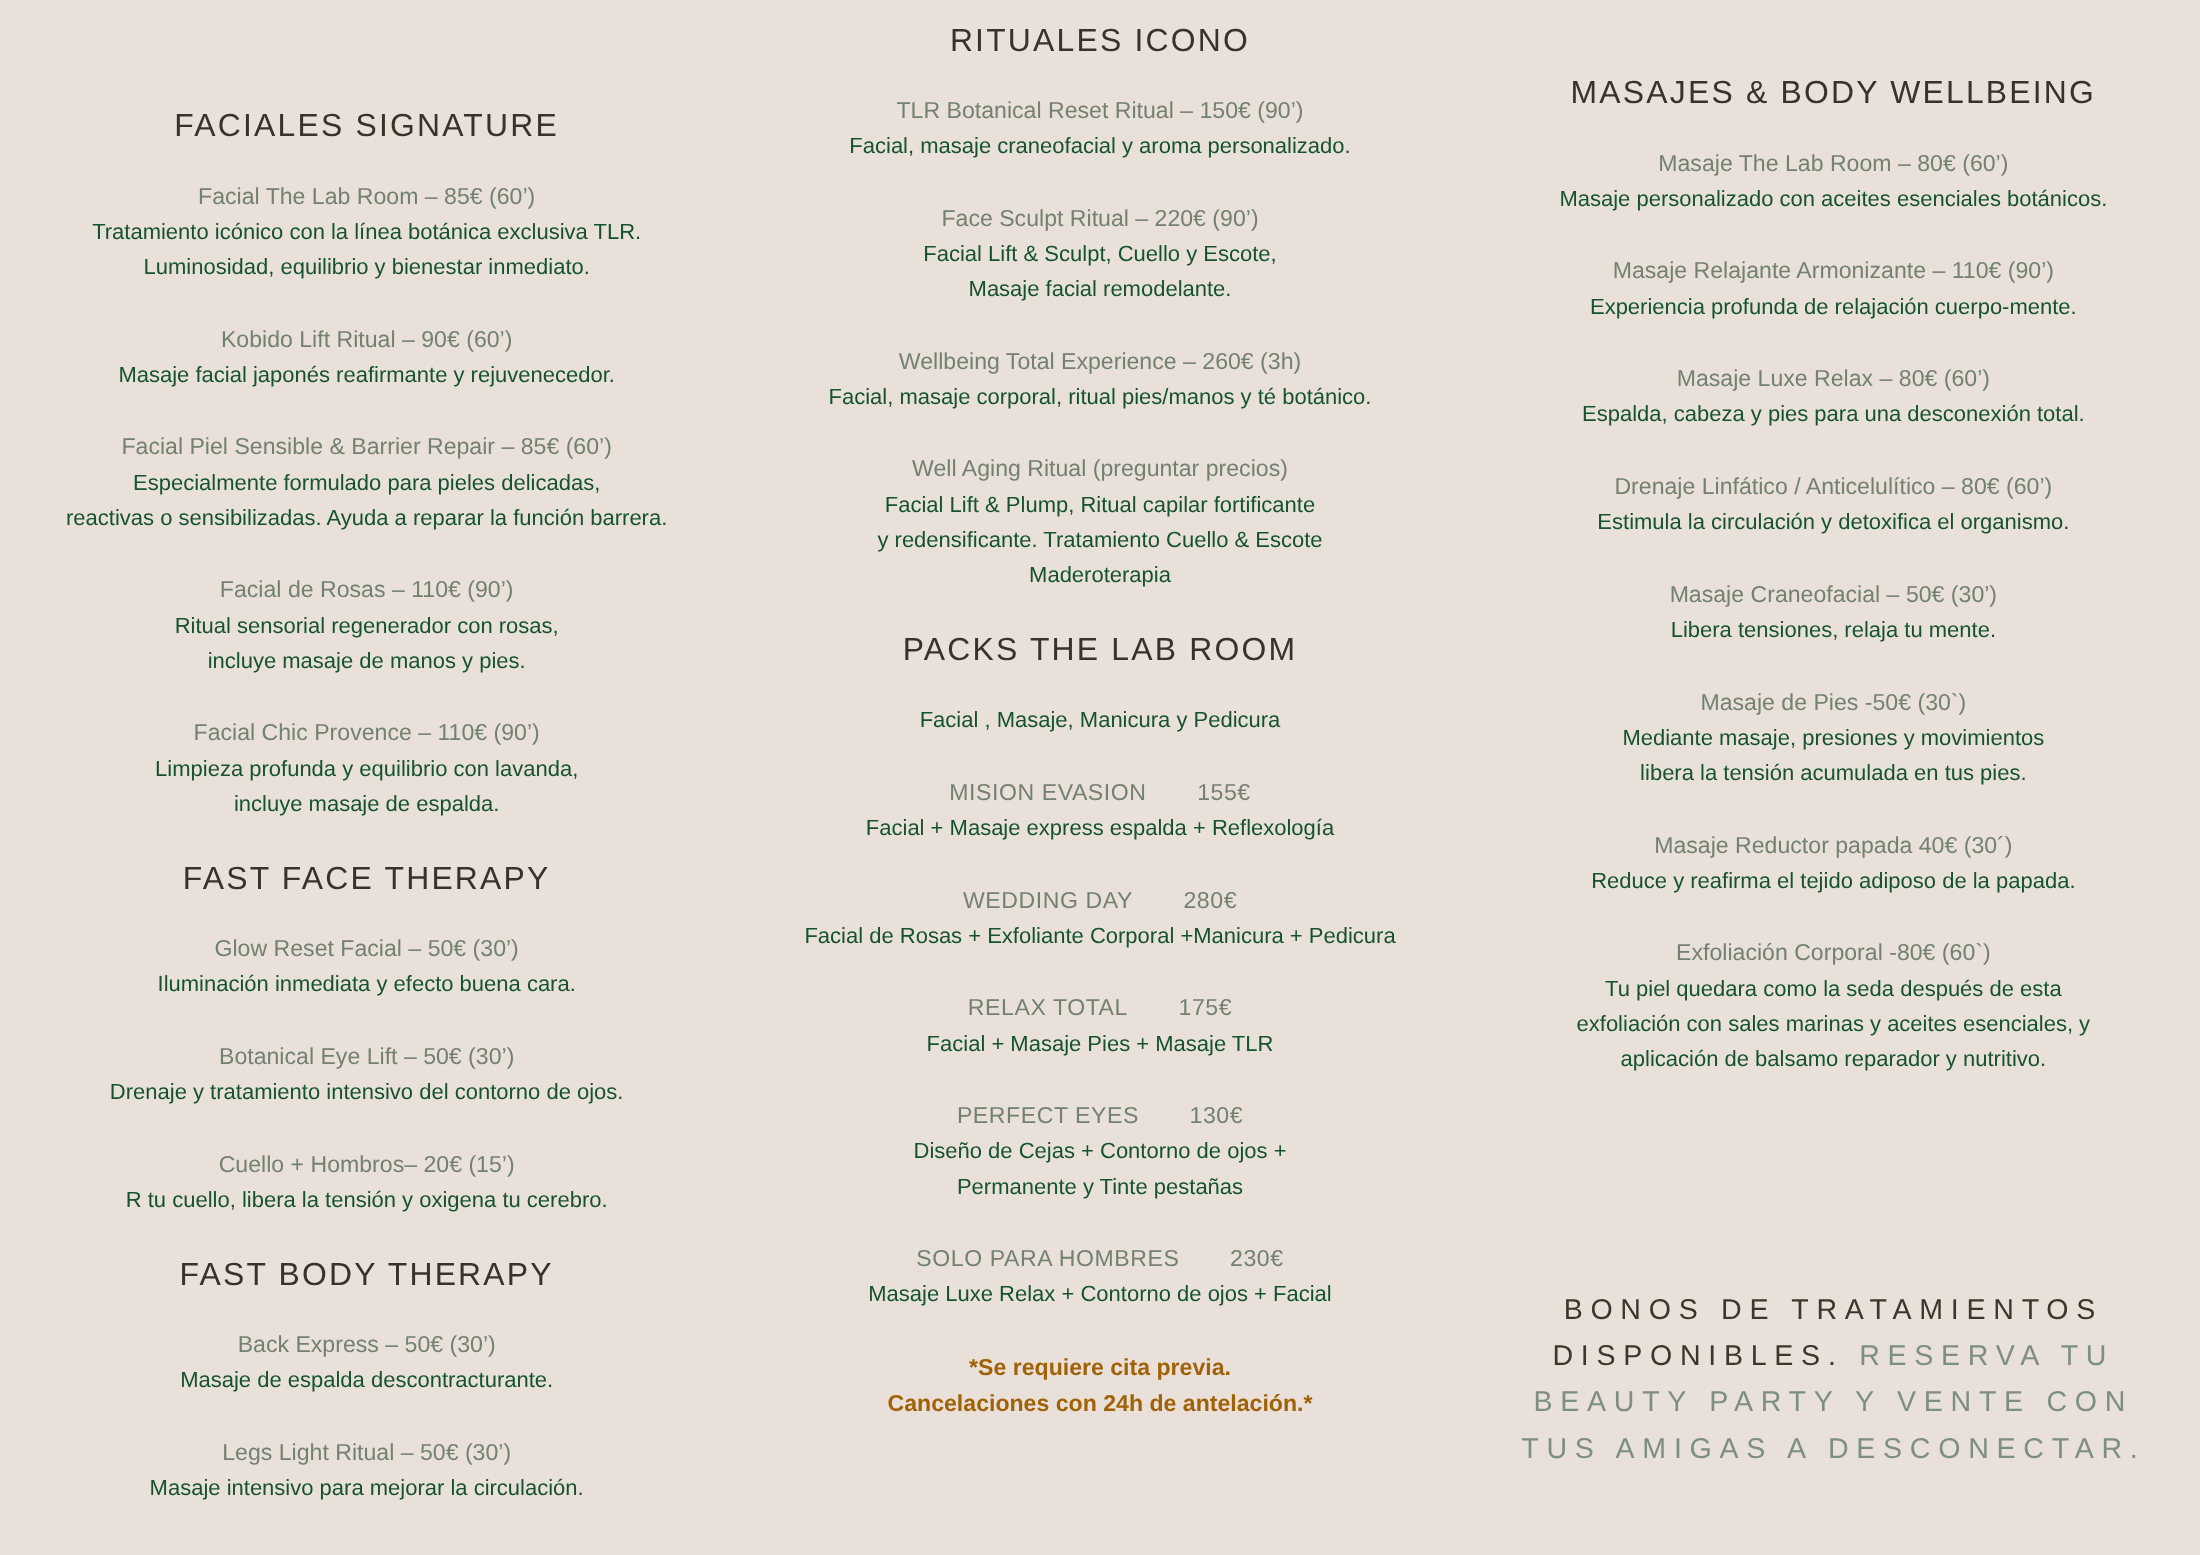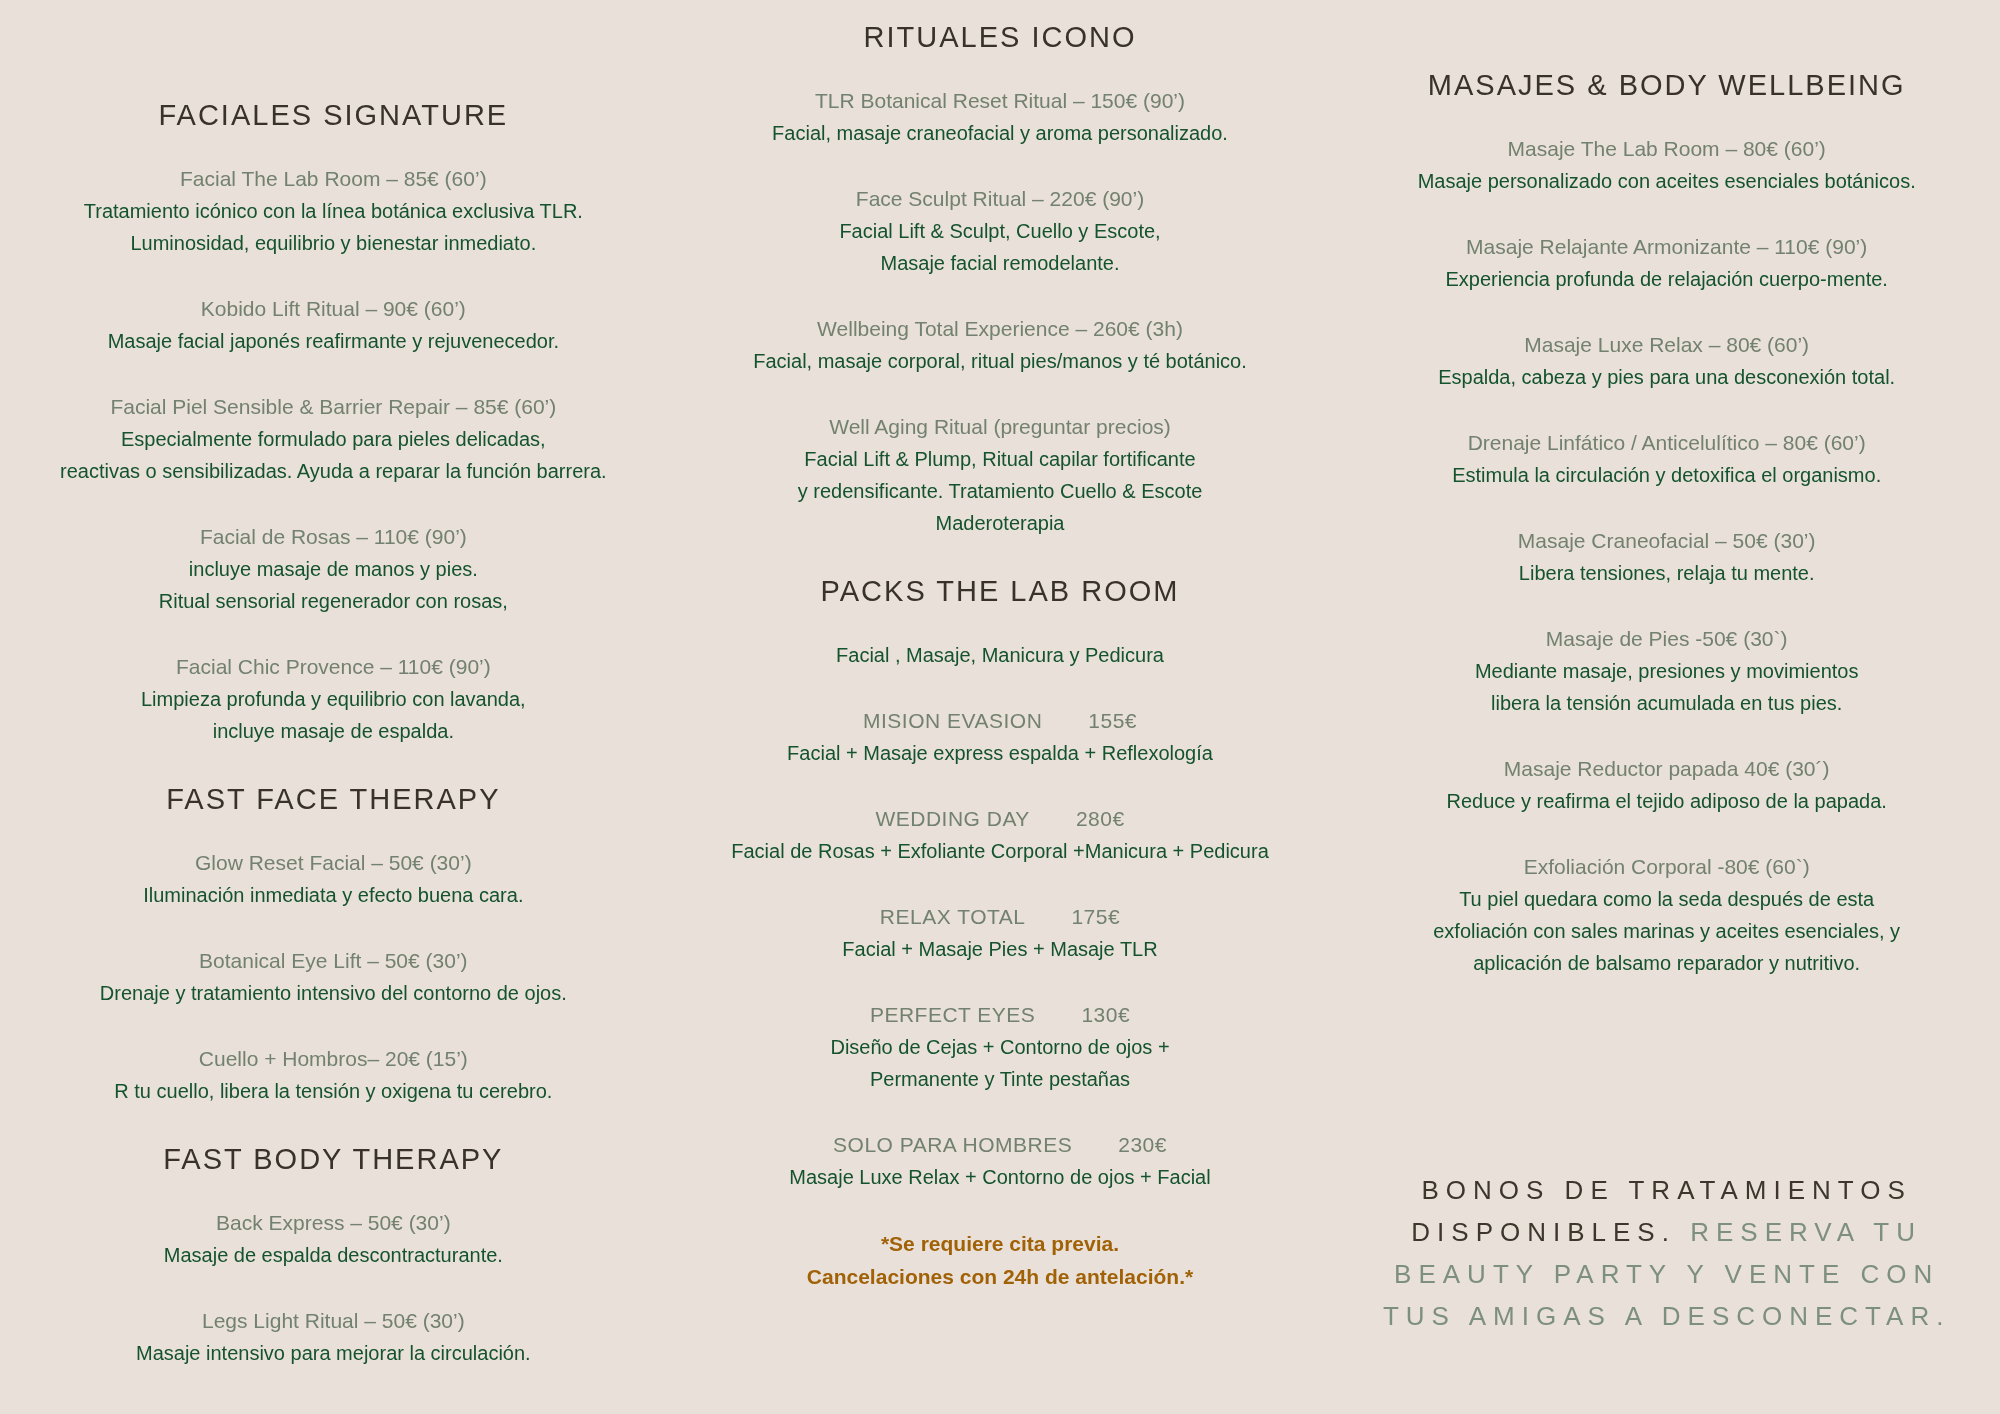--- a/index.html
+++ b/index.html
@@ -56,22 +56,22 @@
       </div>
 
       <div class="item">
         <div class="t">Facial Piel Sensible &amp; Barrier Repair – 85€ (60’)</div>
         <div class="d">Especialmente formulado para pieles delicadas,</div>
         <div class="d">reactivas o sensibilizadas. Ayuda a reparar la función barrera.</div>
       </div>
 
       <div class="item">
         <div class="t">Facial de Rosas  – 110€ (90’)</div>
+        <div class="d">Ritual sensorial regenerador con rosas,</div>
         <div class="d">incluye masaje de manos y pies.</div>
-        <div class="d">Ritual sensorial regenerador con rosas,</div>
       </div>
 
       <div class="item">
         <div class="t">Facial Chic Provence – 110€ (90’)</div>
         <div class="d">Limpieza profunda y equilibrio con lavanda,</div>
         <div class="d">incluye masaje de espalda.</div>
       </div>
     </div>
 
     <div class="section">

